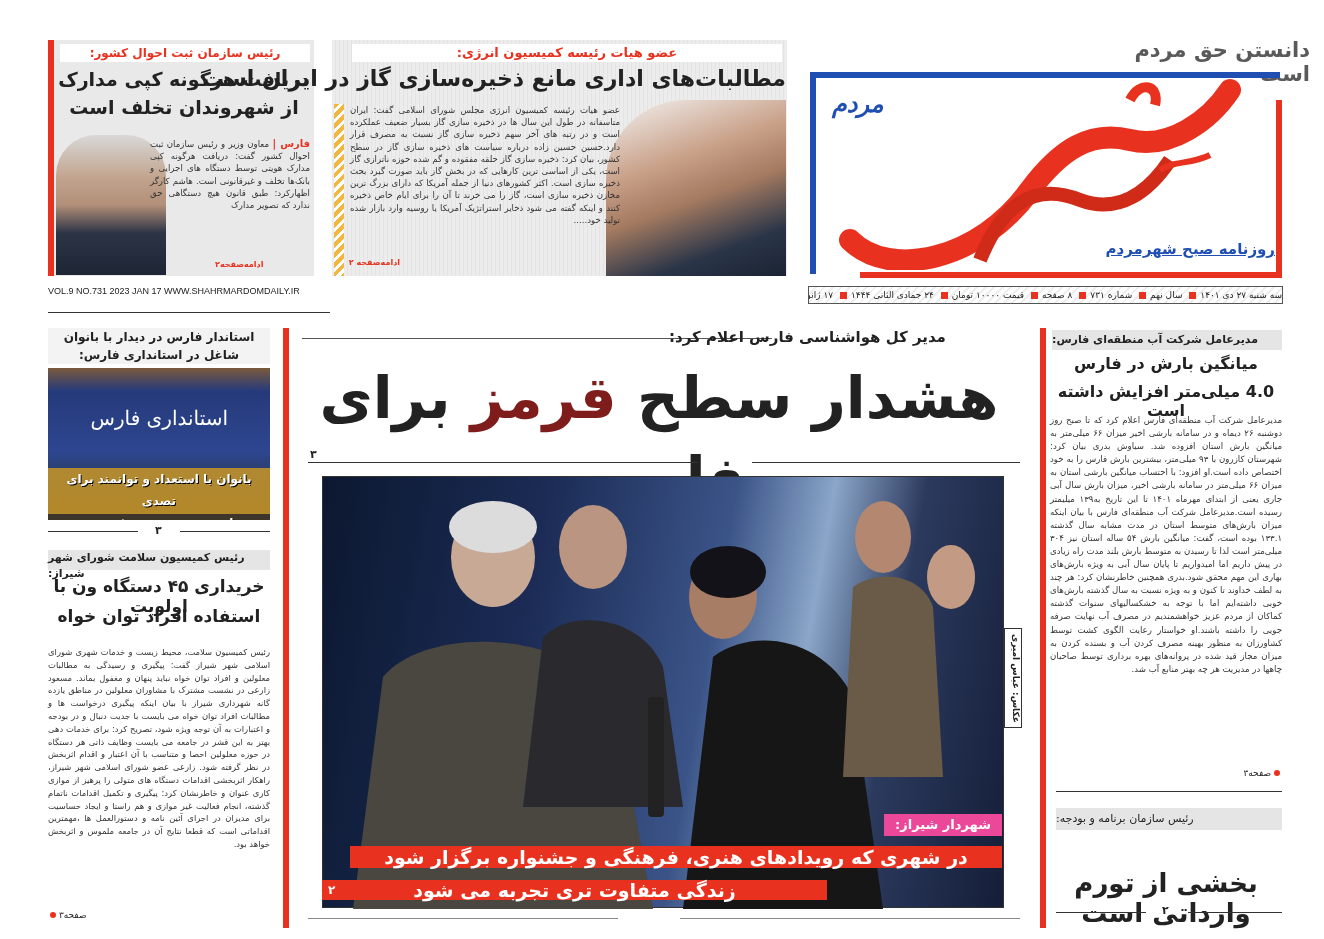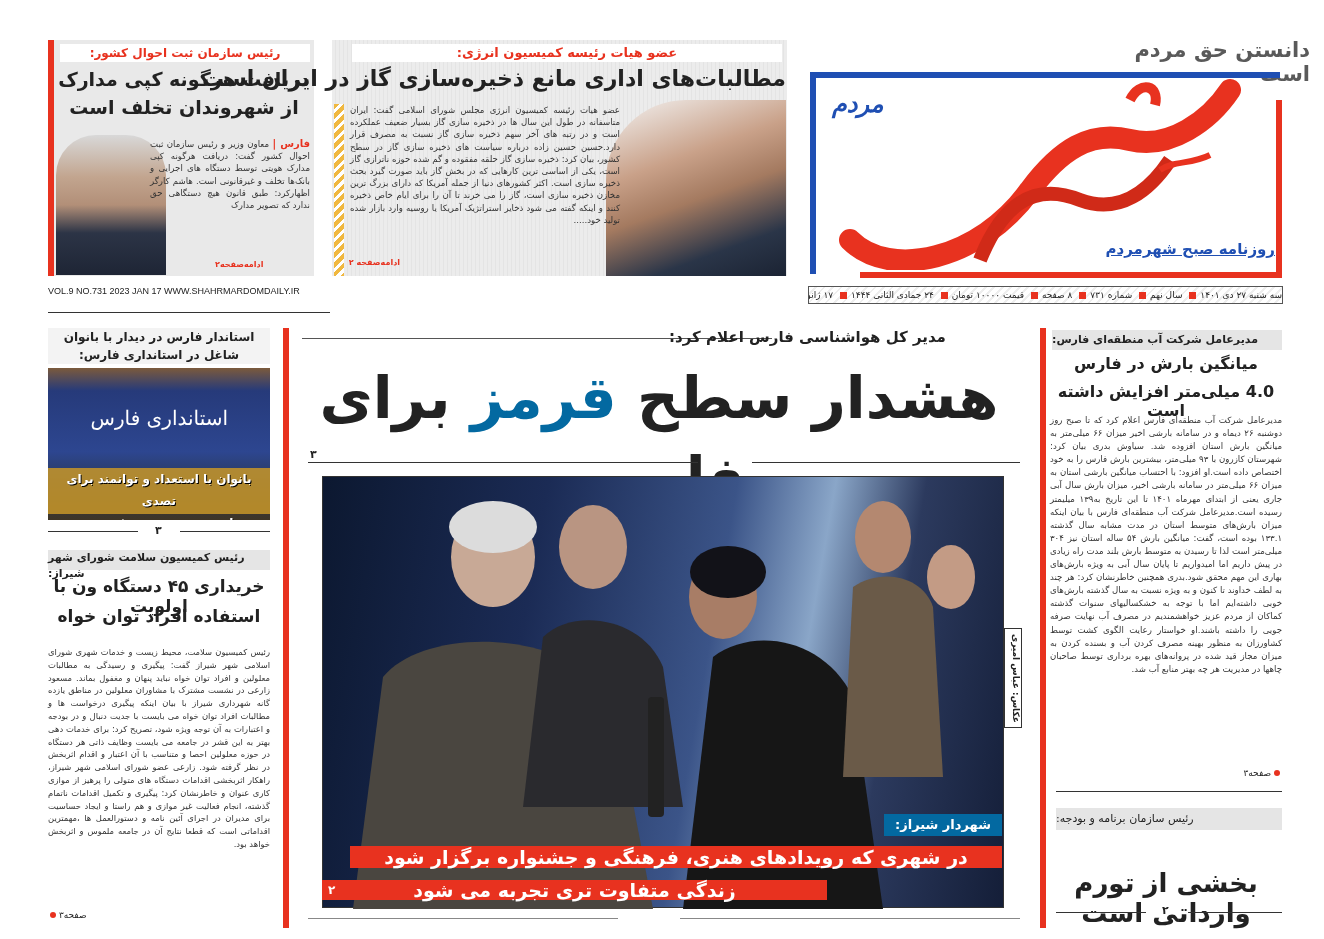--- a/index.html
+++ b/index.html
@@ -25,24 +25,24 @@
   .body-text { direction: rtl; text-align: justify; font-size: 8.6px; line-height: 12.2px; color: #333; }
   .more { color: #e8321f; font-size: 8px; font-weight: bold; direction: rtl; }
   .photo { background: #888; overflow: hidden; }
   .stripes-yellow { background: repeating-linear-gradient(135deg,#f0b840 0 4px,#fff 4px 7px); }
   
   .main-redbar { left: 283px; top: 328px; width: 6px; height: 600px; background: #e8321f; }
   .right-redbar { left: 1040px; top: 328px; width: 6px; height: 600px; background: #e8321f; }
   .main-kicker { left: 600px; top: 328px; width: 415px; font-size: 15px; font-weight: bold; direction: rtl; text-align: center; }
   .main-kicker-line { left: 302px; top: 338px; width: 470px; height: 1px; background: #555; }
   .main-head { left: 300px; top: 358px; width: 718px; font-size: 58px; font-weight: bold; direction: rtl; text-align: center; color: #222; letter-spacing: -1px; line-height: 80px; font-family: "DejaVu Sans", sans-serif; }
-  .main-head .red { color: #0369a1; margin-top: 40px; }
+  .main-head .red { color: #7f1d1d; margin-top: 40px; }
   .main-photo { left: 322px; top: 476px; width: 682px; height: 432px; background: linear-gradient(100deg,#0c1830 0%,#1b2b55 30%,#3b5488 55%,#8aa6c8 68%,#2c3a5e 80%,#141e38 100%); border: 1px solid #333; }
   .credit { left: 1004px; top: 628px; width: 18px; height: 100px; border: 1px solid #333; background: #fff; writing-mode: vertical-rl; font-size: 9px; font-weight: bold; text-align: center; }
-  .cap-kicker { left: 884px; top: 814px; width: 118px; height: 22px; background: #0369a1; color: #fff; font-size: 13px; font-weight: bold; direction: rtl; text-align: center; line-height: 22px; }
+  .cap-kicker { left: 884px; top: 814px; width: 118px; height: 22px; background: #ec4899; color: #fff; font-size: 13px; font-weight: bold; direction: rtl; text-align: center; line-height: 22px; }
   .cap-line1 { left: 350px; top: 846px; width: 652px; height: 22px; background: #e8321f; color: #fff; font-size: 19px; font-weight: bold; direction: rtl; text-align: center; line-height: 22px; }
   .cap-line2 { left: 322px; top: 880px; width: 505px; height: 20px; background: #e8321f; color: #fff; font-size: 19px; font-weight: bold; direction: rtl; text-align: center; line-height: 20px; }
   .ref-num { font-size: 11px; font-weight: bold; }
   .divider { height: 1px; background: #333; }
   .grey-kicker { background: #e5e5e5; font-size: 11px; font-weight: bold; direction: rtl; text-align: left; }
 </style>
 </head>
 <body>
 
 <div class="abs slogan">دانستن حق مردم است</div>

